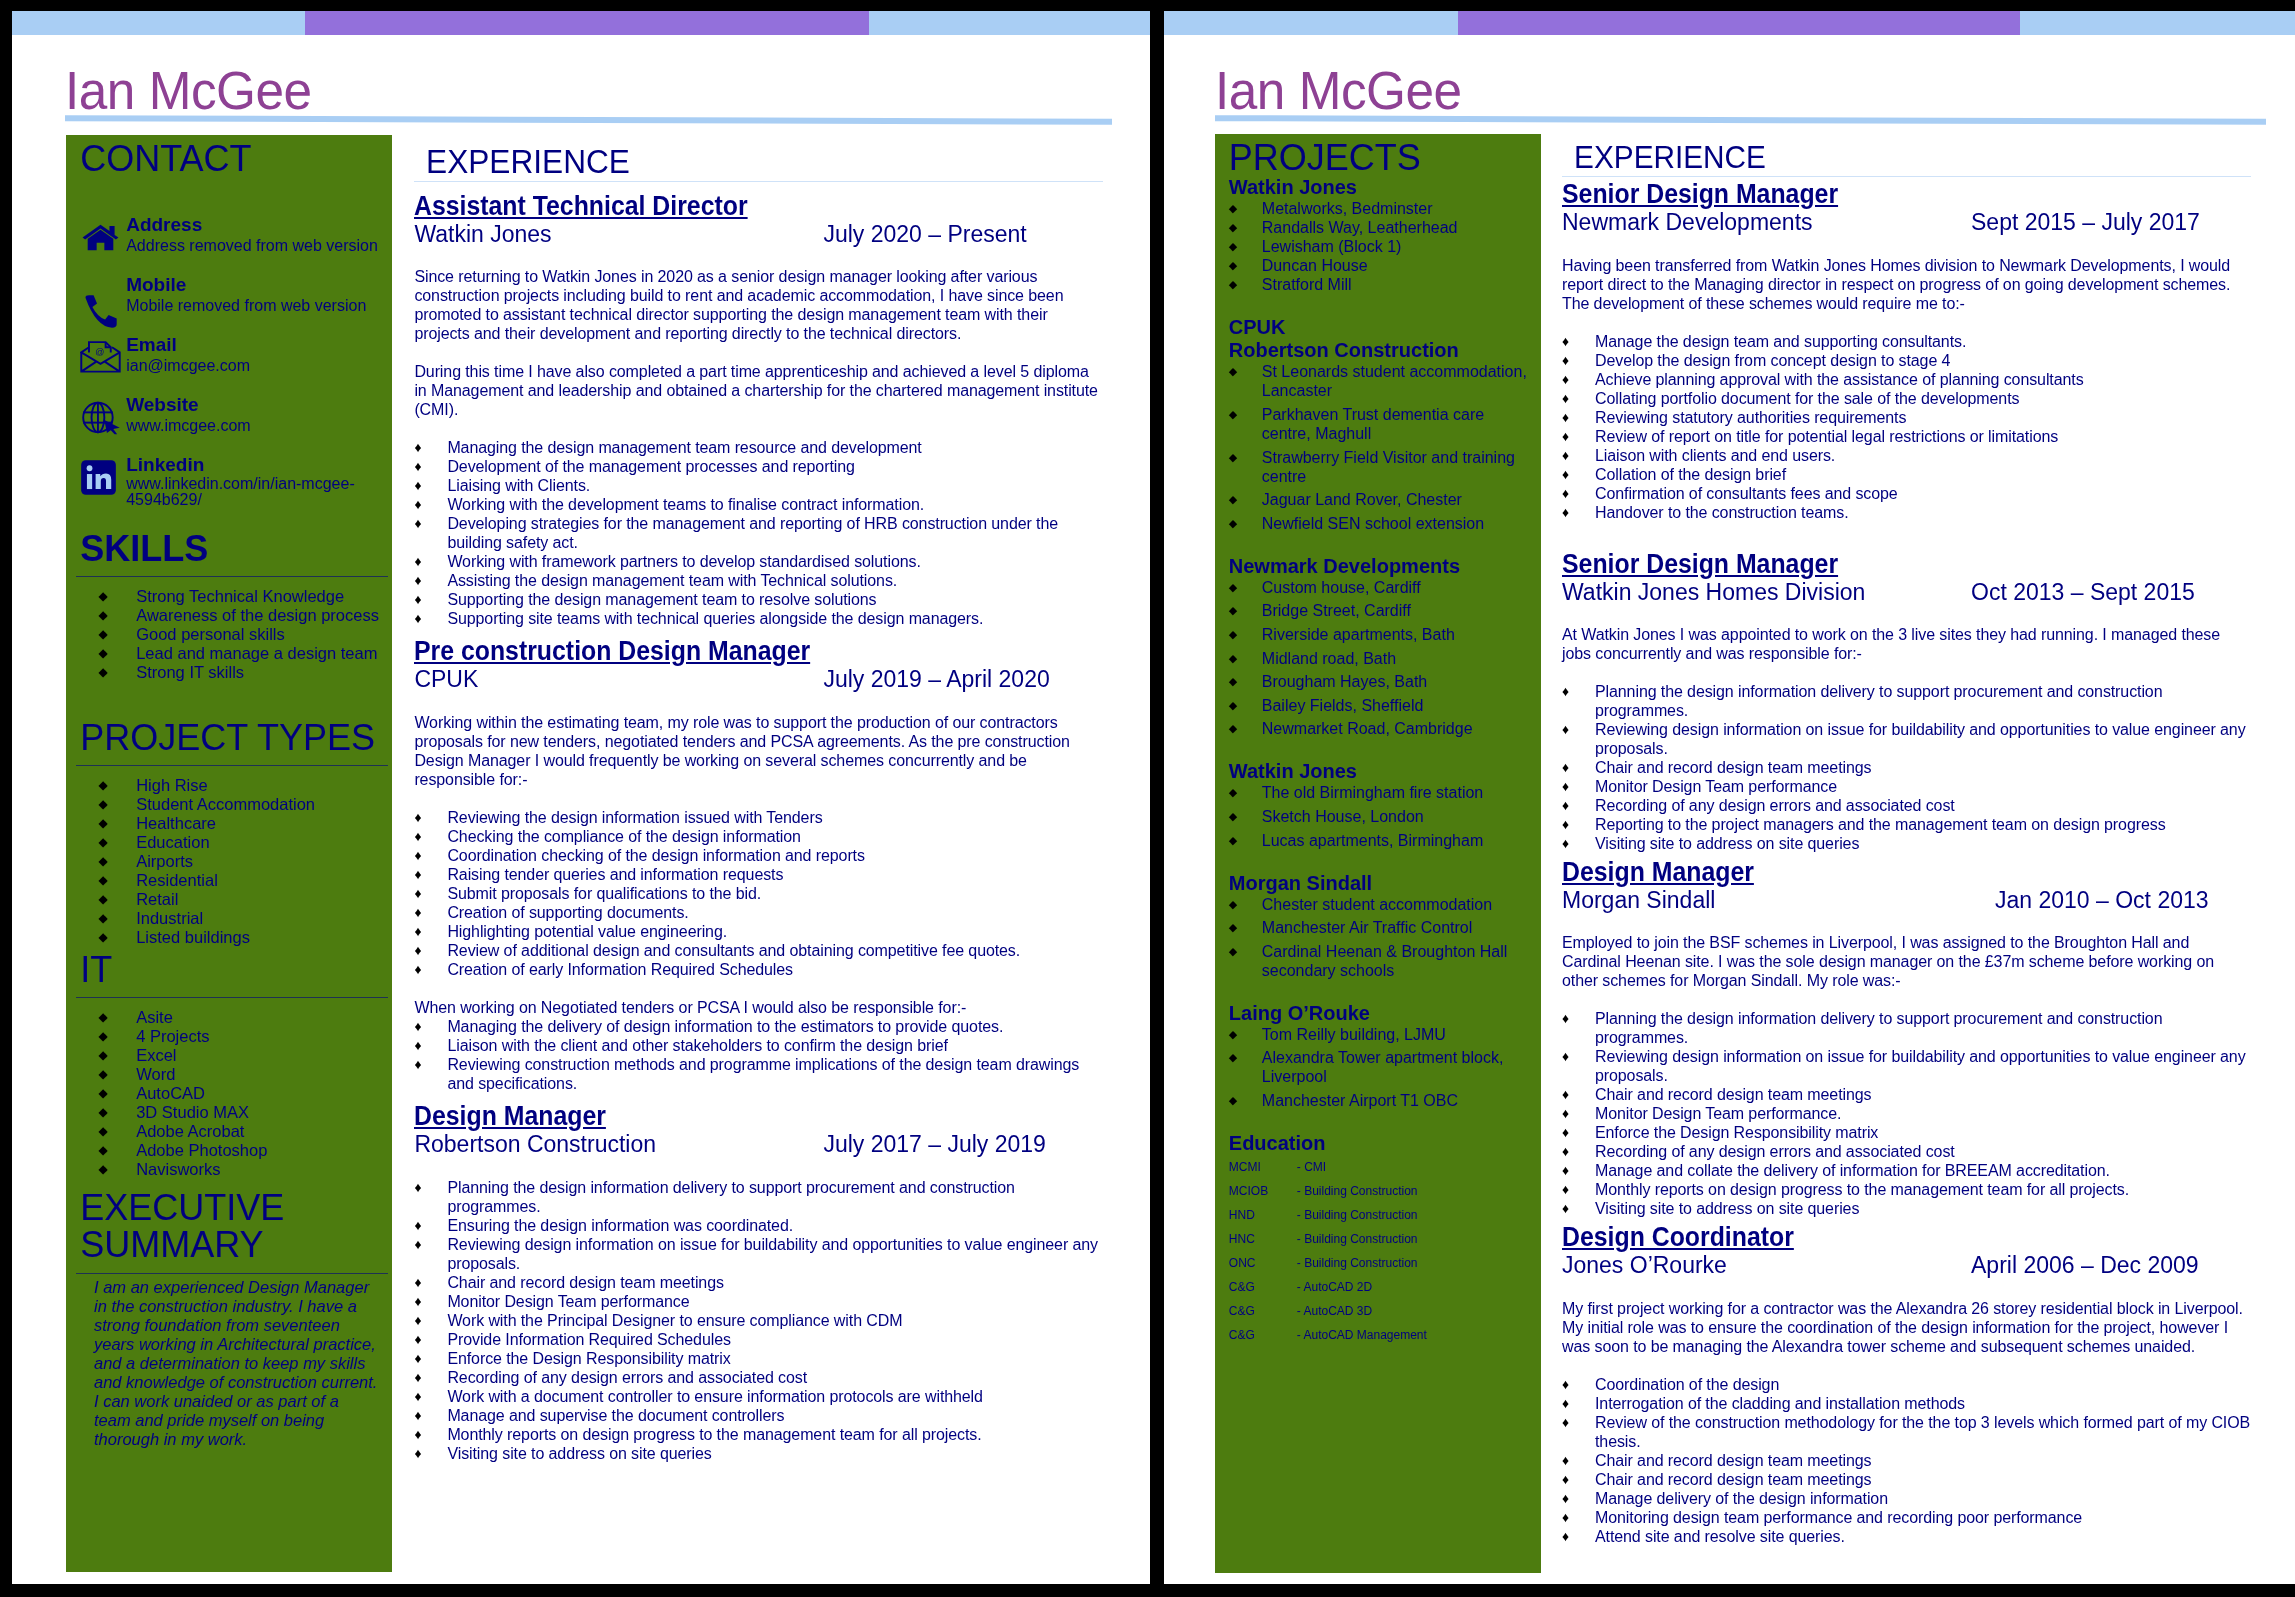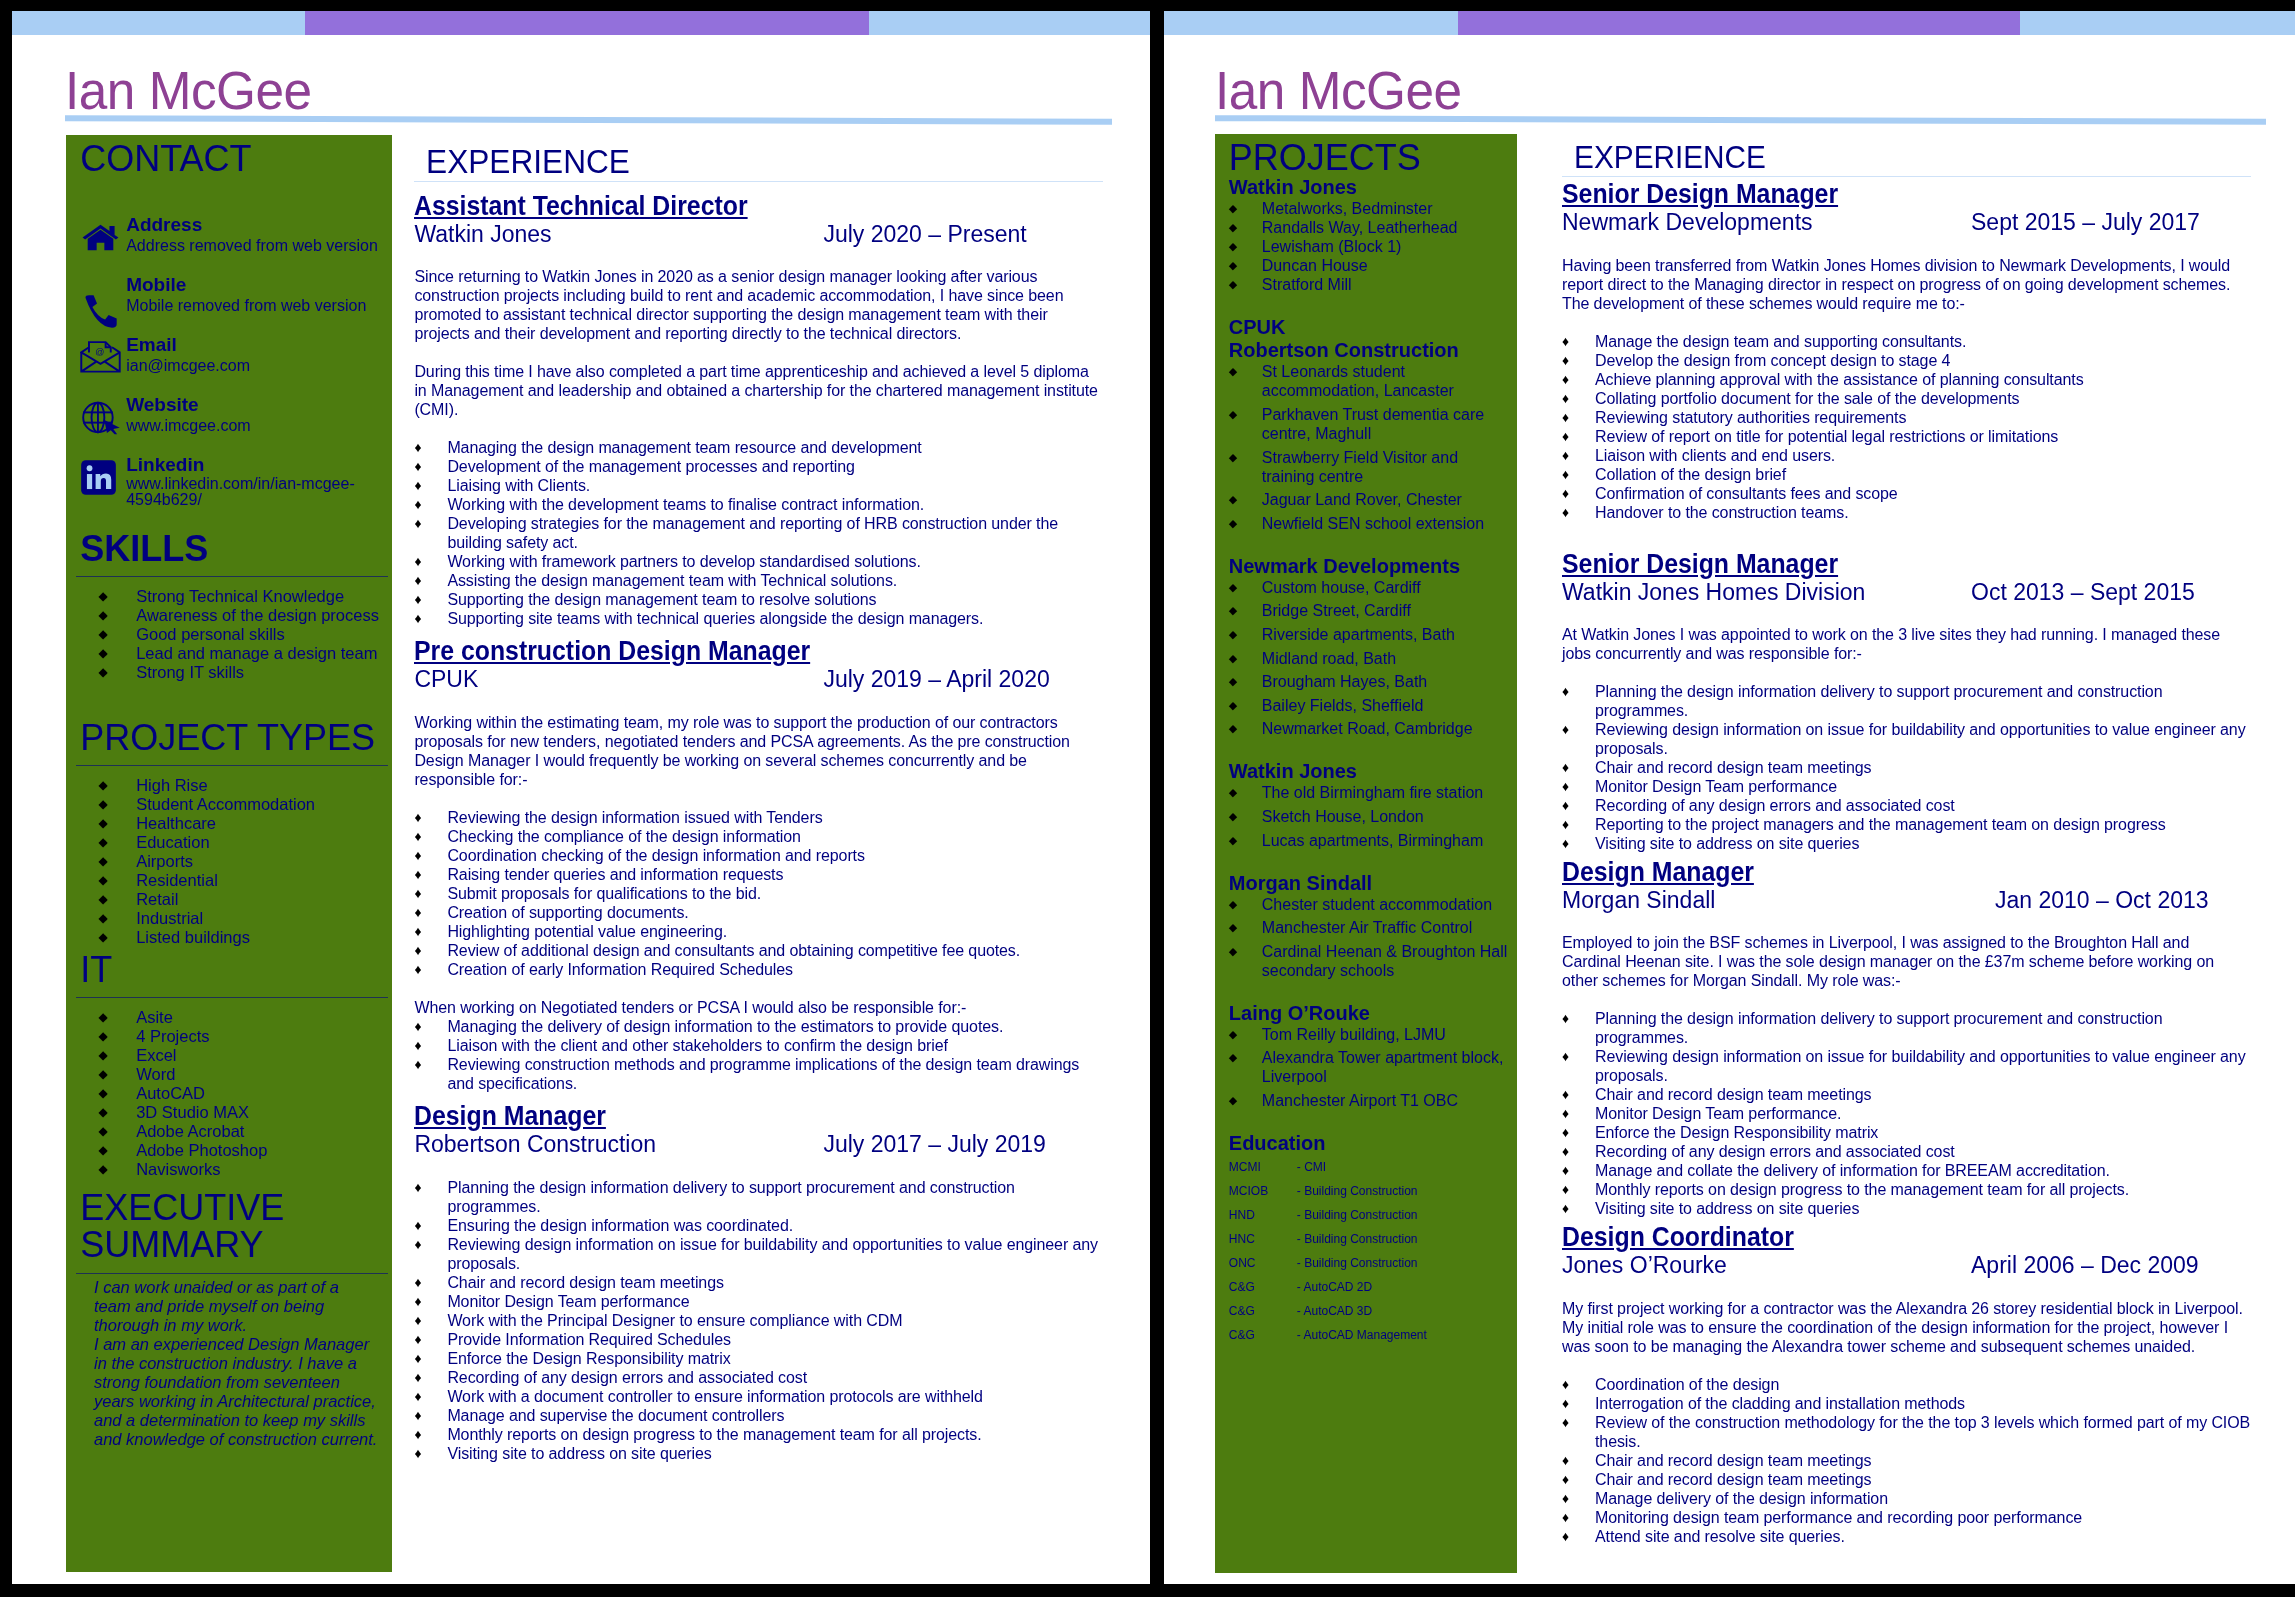--- a/index.html
+++ b/index.html
@@ -147,22 +147,22 @@
         <li>Adobe Photoshop</li>
         <li>Navisworks</li>
       </ul>
 
       <h2 class="sb-h" style="margin-top:9.2px;">
         <span>EXECUTIVE</span><br>
         <span>SUMMARY</span>
       </h2>
       <div class="sb-rule" style="margin-bottom:4.6px;"></div>
       <div class="summary">
+        <div>I am an experienced Design Manager in the construction industry. I have a strong foundation from seventeen years working in Architectural practice, and a determination to keep my skills and knowledge of construction current.</div>
         <div>I can work unaided or as part of a team and pride myself on being thorough in my work.</div>
-        <div>I am an experienced Design Manager in the construction industry. I have a strong foundation from seventeen years working in Architectural practice, and a determination to keep my skills and knowledge of construction current.</div>
       </div>
     </div>
   </div>
 
   <div class="exp" style="left:402px;top:131px;width:689px;">
     <h2 class="exp-h">EXPERIENCE</h2>
     <div class="exp-rule"></div>
 
     <div>
       <div class="job-title">Assistant Technical Director</div>
@@ -236,21 +236,21 @@
   </div>
 </div>
 
 <div class="page" id="page2">
   <div class="topband">
     <div class="accent" style="left:294px;width:562px;"></div>
   </div>
   <div class="name" style="left:51px;">Ian McGee</div>
   <div class="namebar" style="left:51px;width:1051px;"></div>
 
-  <div class="sidebar" style="left:51px;top:123px;width:302px;height:1439px;">
+  <div class="sidebar" style="left:51px;top:123px;width:326px;height:1439px;">
     <div class="sb-inner" style="top:4.6px;padding-left:13.8px;">
       <h2 class="sb-h">PROJECTS</h2>
 
       <div>
         <div class="proj-co">Watkin Jones</div>
         <ul class="proj-list compact">
           <li>Metalworks, Bedminster</li>
           <li>Randalls Way, Leatherhead</li>
           <li>Lewisham (Block 1)</li>
           <li>Duncan House</li>

